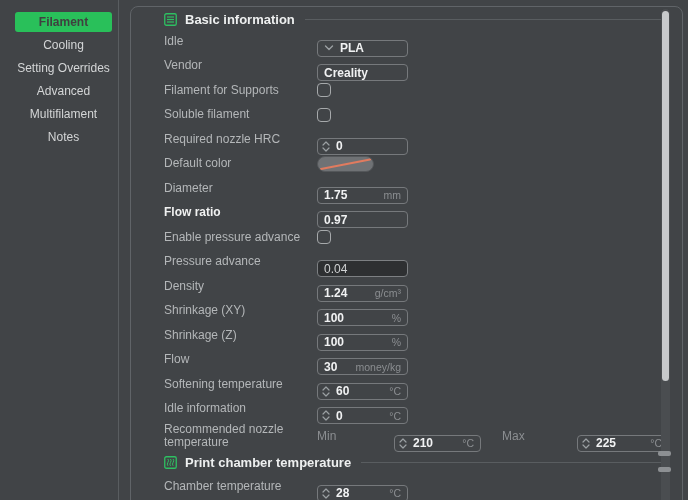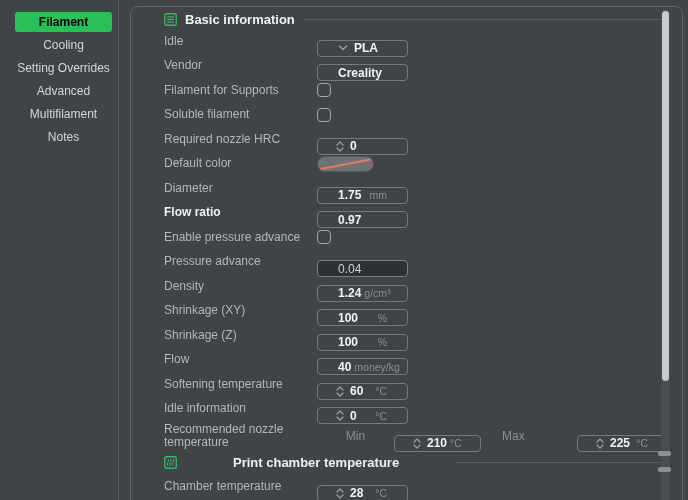--- a/index.html
+++ b/index.html
@@ -5,54 +5,54 @@
   html,body{margin:0;padding:0;}
   body{width:688px;height:500px;overflow:hidden;background:#414447;
        font-family:"Liberation Sans",sans-serif;-webkit-font-smoothing:antialiased;}
   .screen{position:relative;width:688px;height:500px;overflow:hidden;}
 
   
   .sidebar{position:absolute;left:0;top:0;width:127px;height:500px;padding-top:12px;box-sizing:border-box;}
   .sidebar-sep{position:absolute;left:118px;top:0;bottom:0;width:1px;background:#595d60;}
   .side-item{height:20px;line-height:20px;margin:0 15px 3px 15px;text-align:center;
              font-size:12px;color:#d4d6d7;border-radius:3px;cursor:default;}
-  .side-item.selected{background:#29c05a;color:#000000;font-weight:700;}
+  .side-item.selected{background:#29c05a;color:#404040;font-weight:700;}
 
   
   .panel{position:absolute;left:130px;top:6px;width:553px;height:520px;box-sizing:border-box;
          border:1px solid #606468;border-radius:8px;background:#414447;}
   .content{padding:2px 12px 0 33px;}
 
   .section-header{display:flex;align-items:center;height:20px;}
   .section-title{font-size:13px;font-weight:700;color:#eef0f0;margin-left:8px;white-space:nowrap;}
   .section-divider{flex:1;height:1px;background:#595d60;margin-left:10px;}
-  .section-header.second{height:22px;gap:48px;}
+  .section-header.second{height:22px;}
 
   .row{display:flex;align-items:center;height:24.5px;}
   .row.tall{height:30px;}
   .row.last{height:26px;}
   .row-label{width:153px;flex-shrink:0;font-size:12px;color:#b4b7b9;line-height:13px;padding-right:6px;box-sizing:border-box;}
   .row-label.bold{color:#f0f1f1;font-weight:700;}
 
   .input{width:91px;height:17px;box-sizing:border-box;border:1px solid #76797c;border-radius:4px;
-         display:flex;align-items:center;padding:0 20px;flex-shrink:0;background:transparent;margin-top:14px;}
+         display:flex;align-items:center;padding:0 6px;flex-shrink:0;background:transparent;margin-top:14px;}
   .input .value{font-size:12px;font-weight:600;color:#f1f2f3;white-space:nowrap;}
   .input .unit{margin-left:auto;font-size:10.5px;color:#8b8e91;white-space:nowrap;padding-left:3px;}
   .input.disabled{background:#2e3032;border-color:#7d8083;}
   .input.disabled .value{font-weight:500;color:#cfd1d2;}
   .input .chevron{display:flex;margin-right:6px;}
   .input .arrows{display:flex;flex-direction:column;justify-content:center;margin:0 6px 0 -2px;gap:1px;}
 
   .checkbox{width:14px;height:14px;box-sizing:border-box;border:1.4px solid #a6a9ab;border-radius:4px;flex-shrink:0;}
 
   .swatch{width:57px;height:16px;box-sizing:border-box;background:#6f7275;border:1px solid #54575a;
           border-radius:8px;overflow:hidden;flex-shrink:0;}
 
   .mm-label{font-size:12px;color:#8b8e91;flex-shrink:0;}
-  .mm-label.first{width:77px;text-align:center;}
+  .mm-label.first{width:77px;}
   .mm-label.secondlbl{width:75px;margin-left:21px;}
 
   
   .scroll-track{position:absolute;right:12px;top:2px;bottom:3px;width:9px;background:#4a4d50;border-radius:5px;}
   .scroll-thumb{position:absolute;right:13px;top:4px;width:7px;height:370px;background:#c7c9cb;border-radius:4px;}
   .scroll-mark{position:absolute;right:11px;width:13px;height:5px;background:#8d9093;border-radius:2px;}
   .scroll-mark.m1{top:444px;}
   .scroll-mark.m2{top:460px;}
 </style>
 </head>
@@ -169,21 +169,21 @@
         <div class="row">
           <span class="row-label">Shrinkage (Z)</span>
           <div class="input">
             <span class="value">100</span>
             <span class="unit">%</span>
           </div>
         </div>
         <div class="row">
           <span class="row-label">Flow</span>
           <div class="input">
-            <span class="value">40</span>
+            <span class="value">30</span>
             <span class="unit">money/kg</span>
           </div>
         </div>
         <div class="row">
           <span class="row-label">Softening temperature</span>
           <div class="input">
             <span class="arrows">
               <svg width="8" height="5" viewBox="0 0 8 5">
                 <polyline points="1,4 4,1 7,4" fill="none" stroke="#9ba0a3" stroke-width="1.2" stroke-linecap="round" stroke-linejoin="round"></polyline>
               </svg>

